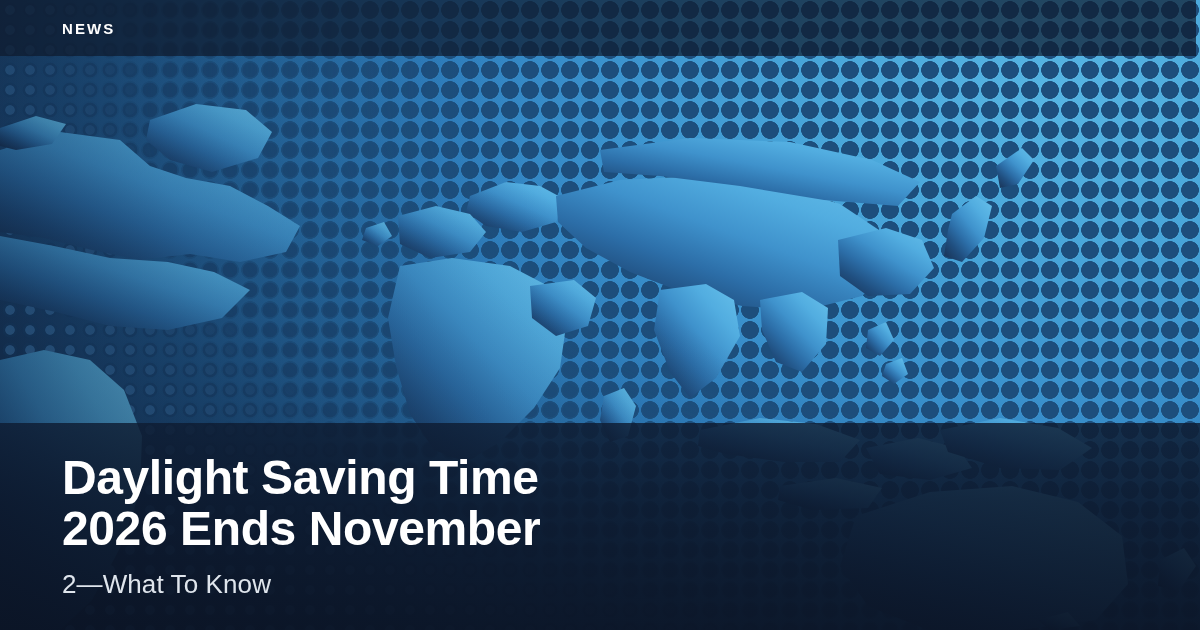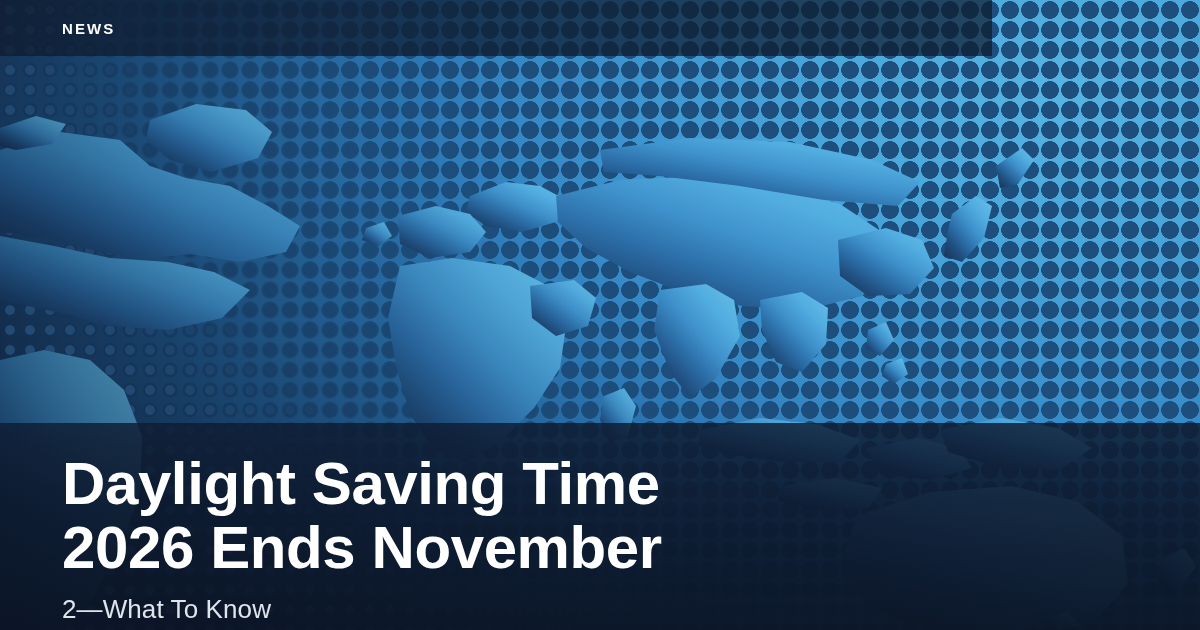--- a/index.html
+++ b/index.html
@@ -69,21 +69,21 @@
 
   
   .vignette {
     position:absolute; inset:0;
     background:radial-gradient(125% 150% at 90% 10%,
       rgba(0,0,0,0) 38%, rgba(6,16,34,.18) 62%, rgba(6,16,34,.48) 82%, rgba(6,16,34,.62) 100%);
   }
 
   
   .top-band {
-    position:absolute; left:0; top:0; width:992px; height:56px;
+    position:absolute; left:0; top:0; width:1196px; height:56px;
     background:rgba(14,25,44,.70);
     display:flex; align-items:center;
   }
   .kicker {
     margin-left:62px;
     color:#ffffff;
     font-size:15px;
     font-weight:bold;
     letter-spacing:2.1px;
   }
@@ -94,21 +94,21 @@
     background:linear-gradient(180deg,
       rgba(14,28,50,.82) 0%,
       rgba(12,24,44,.88) 38%,
       rgba(11,20,37,.93) 100%);
   }
   .headline-wrap {
     position:absolute; left:62px; top:452px; width:720px;
   }
   .headline {
     color:#ffffff;
-    font-size:60px;
+    font-size:48px;
     font-weight:bold;
     line-height:1.07;
     letter-spacing:-0.4px;
     white-space:pre-line;
   }
   .subhead {
     margin-top:14px;
     color:#dfe5ec;
     font-size:26px;
     font-weight:normal;

